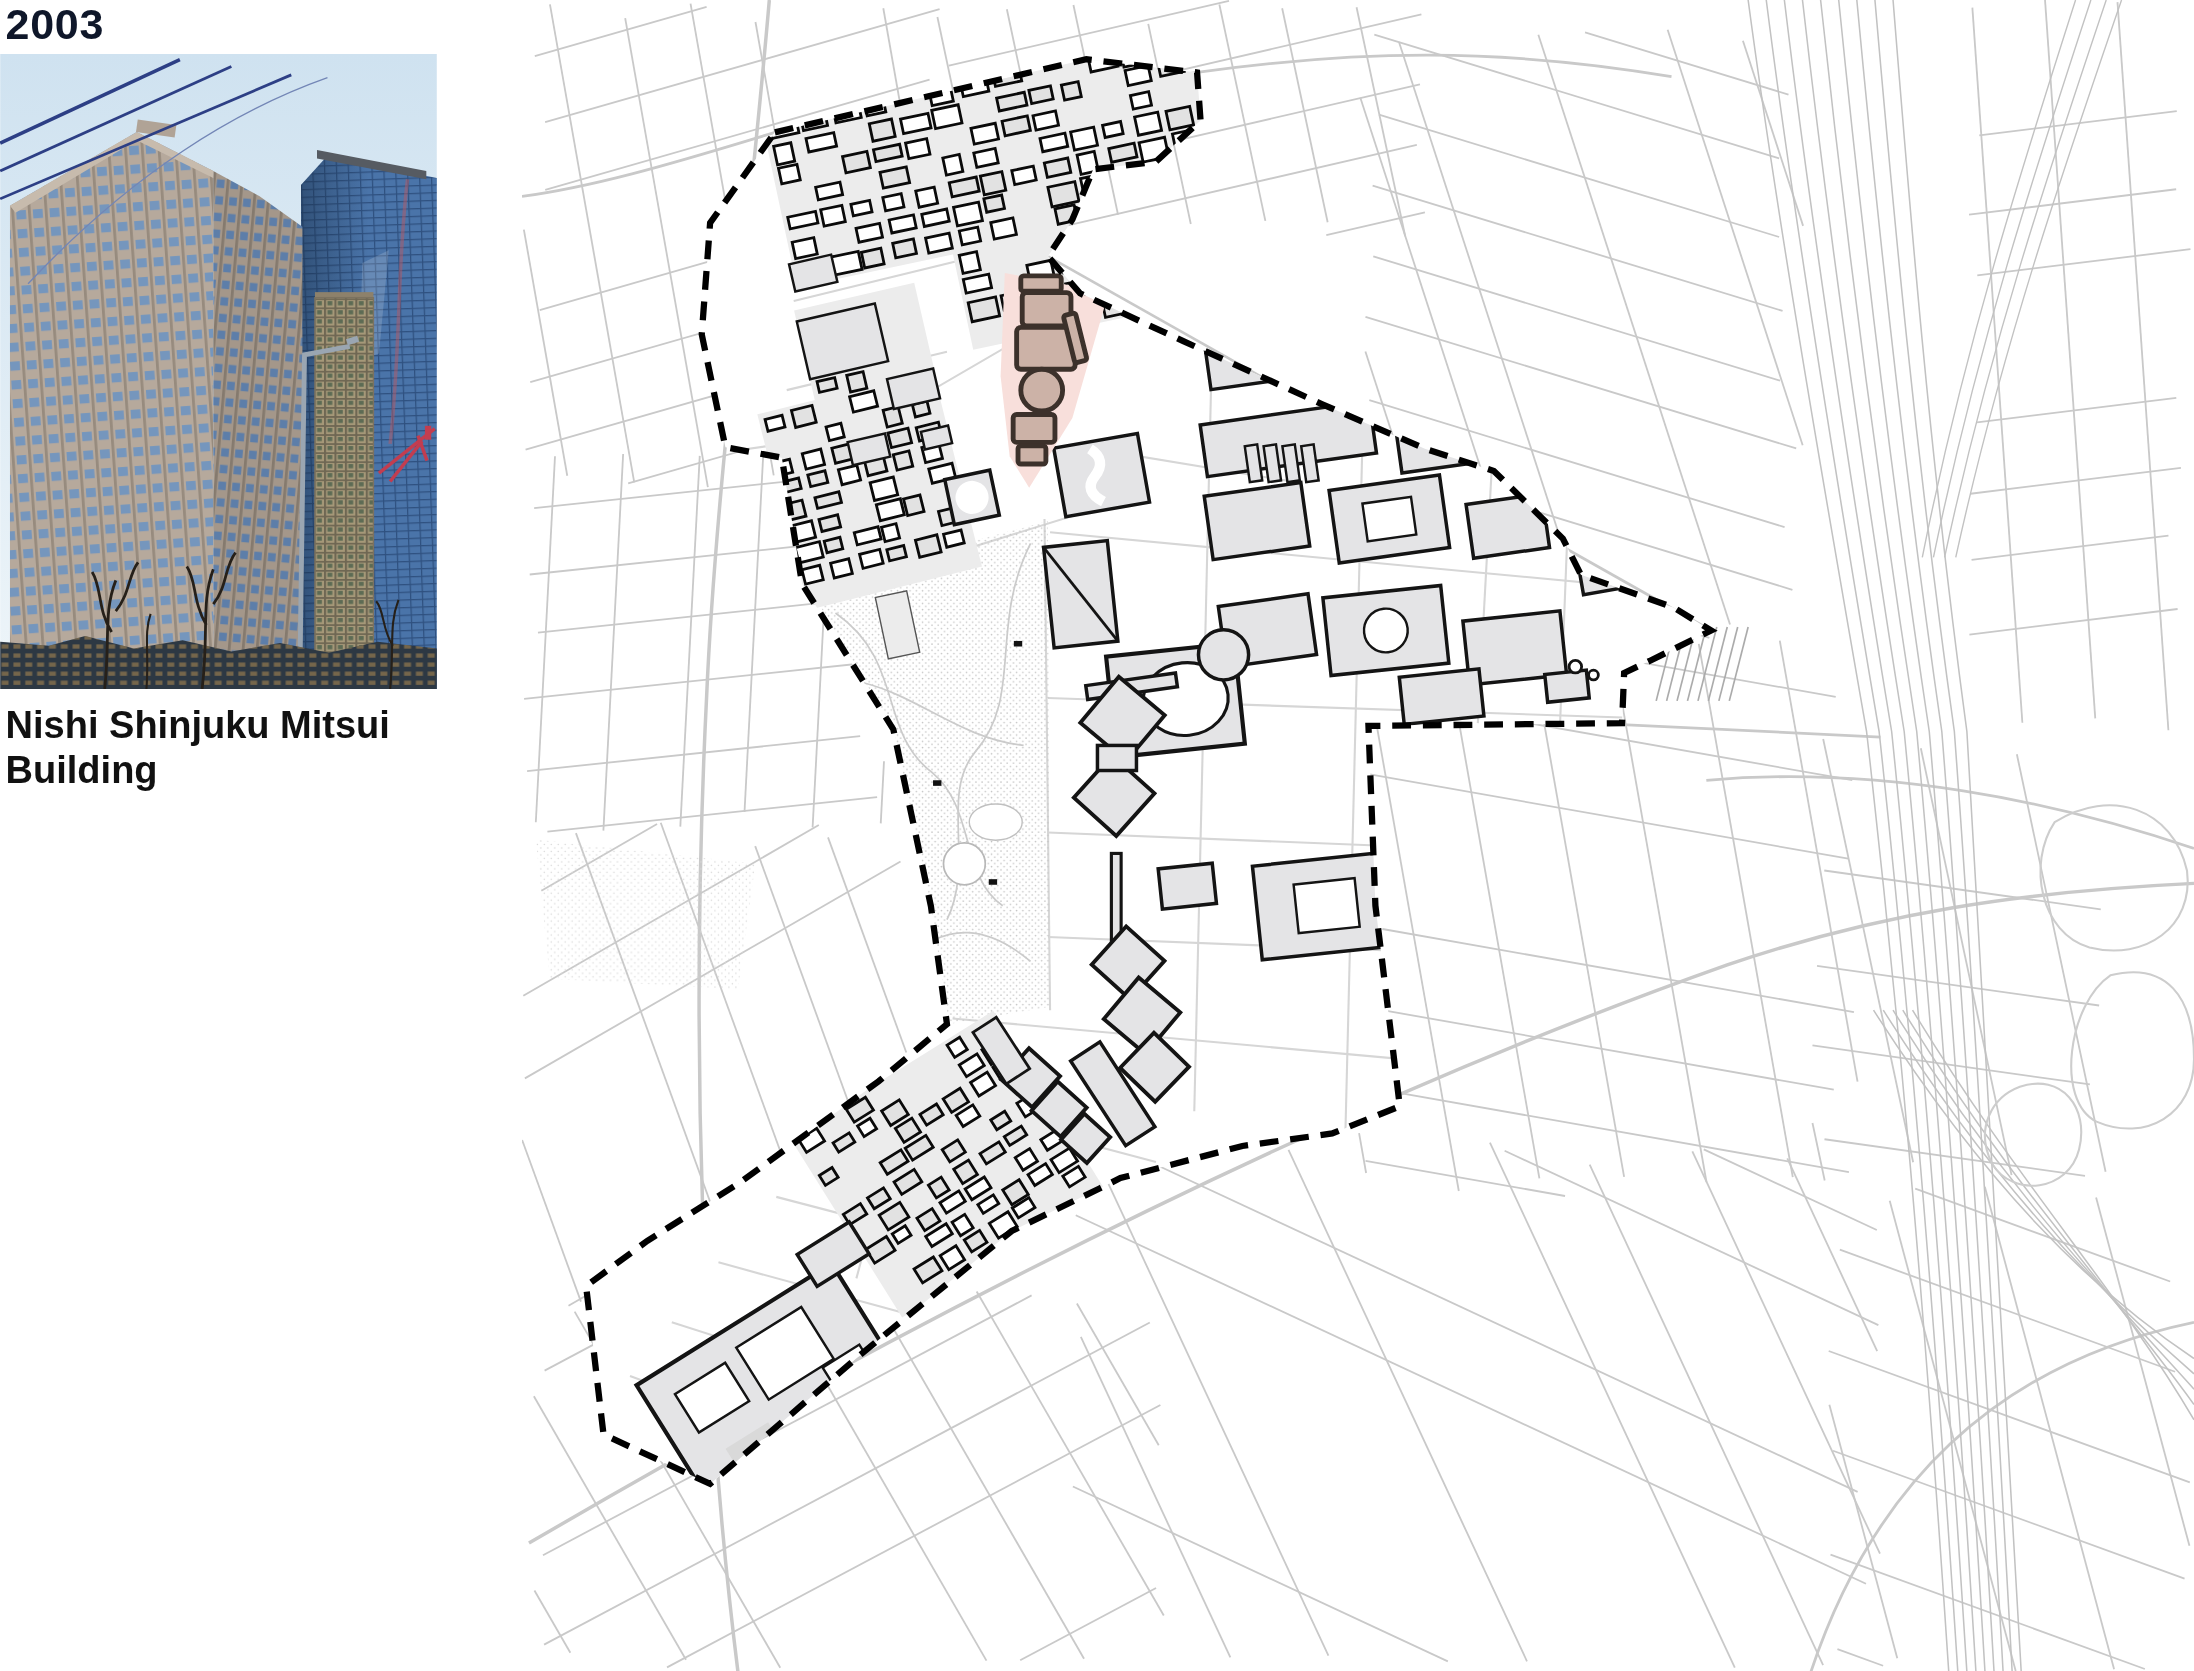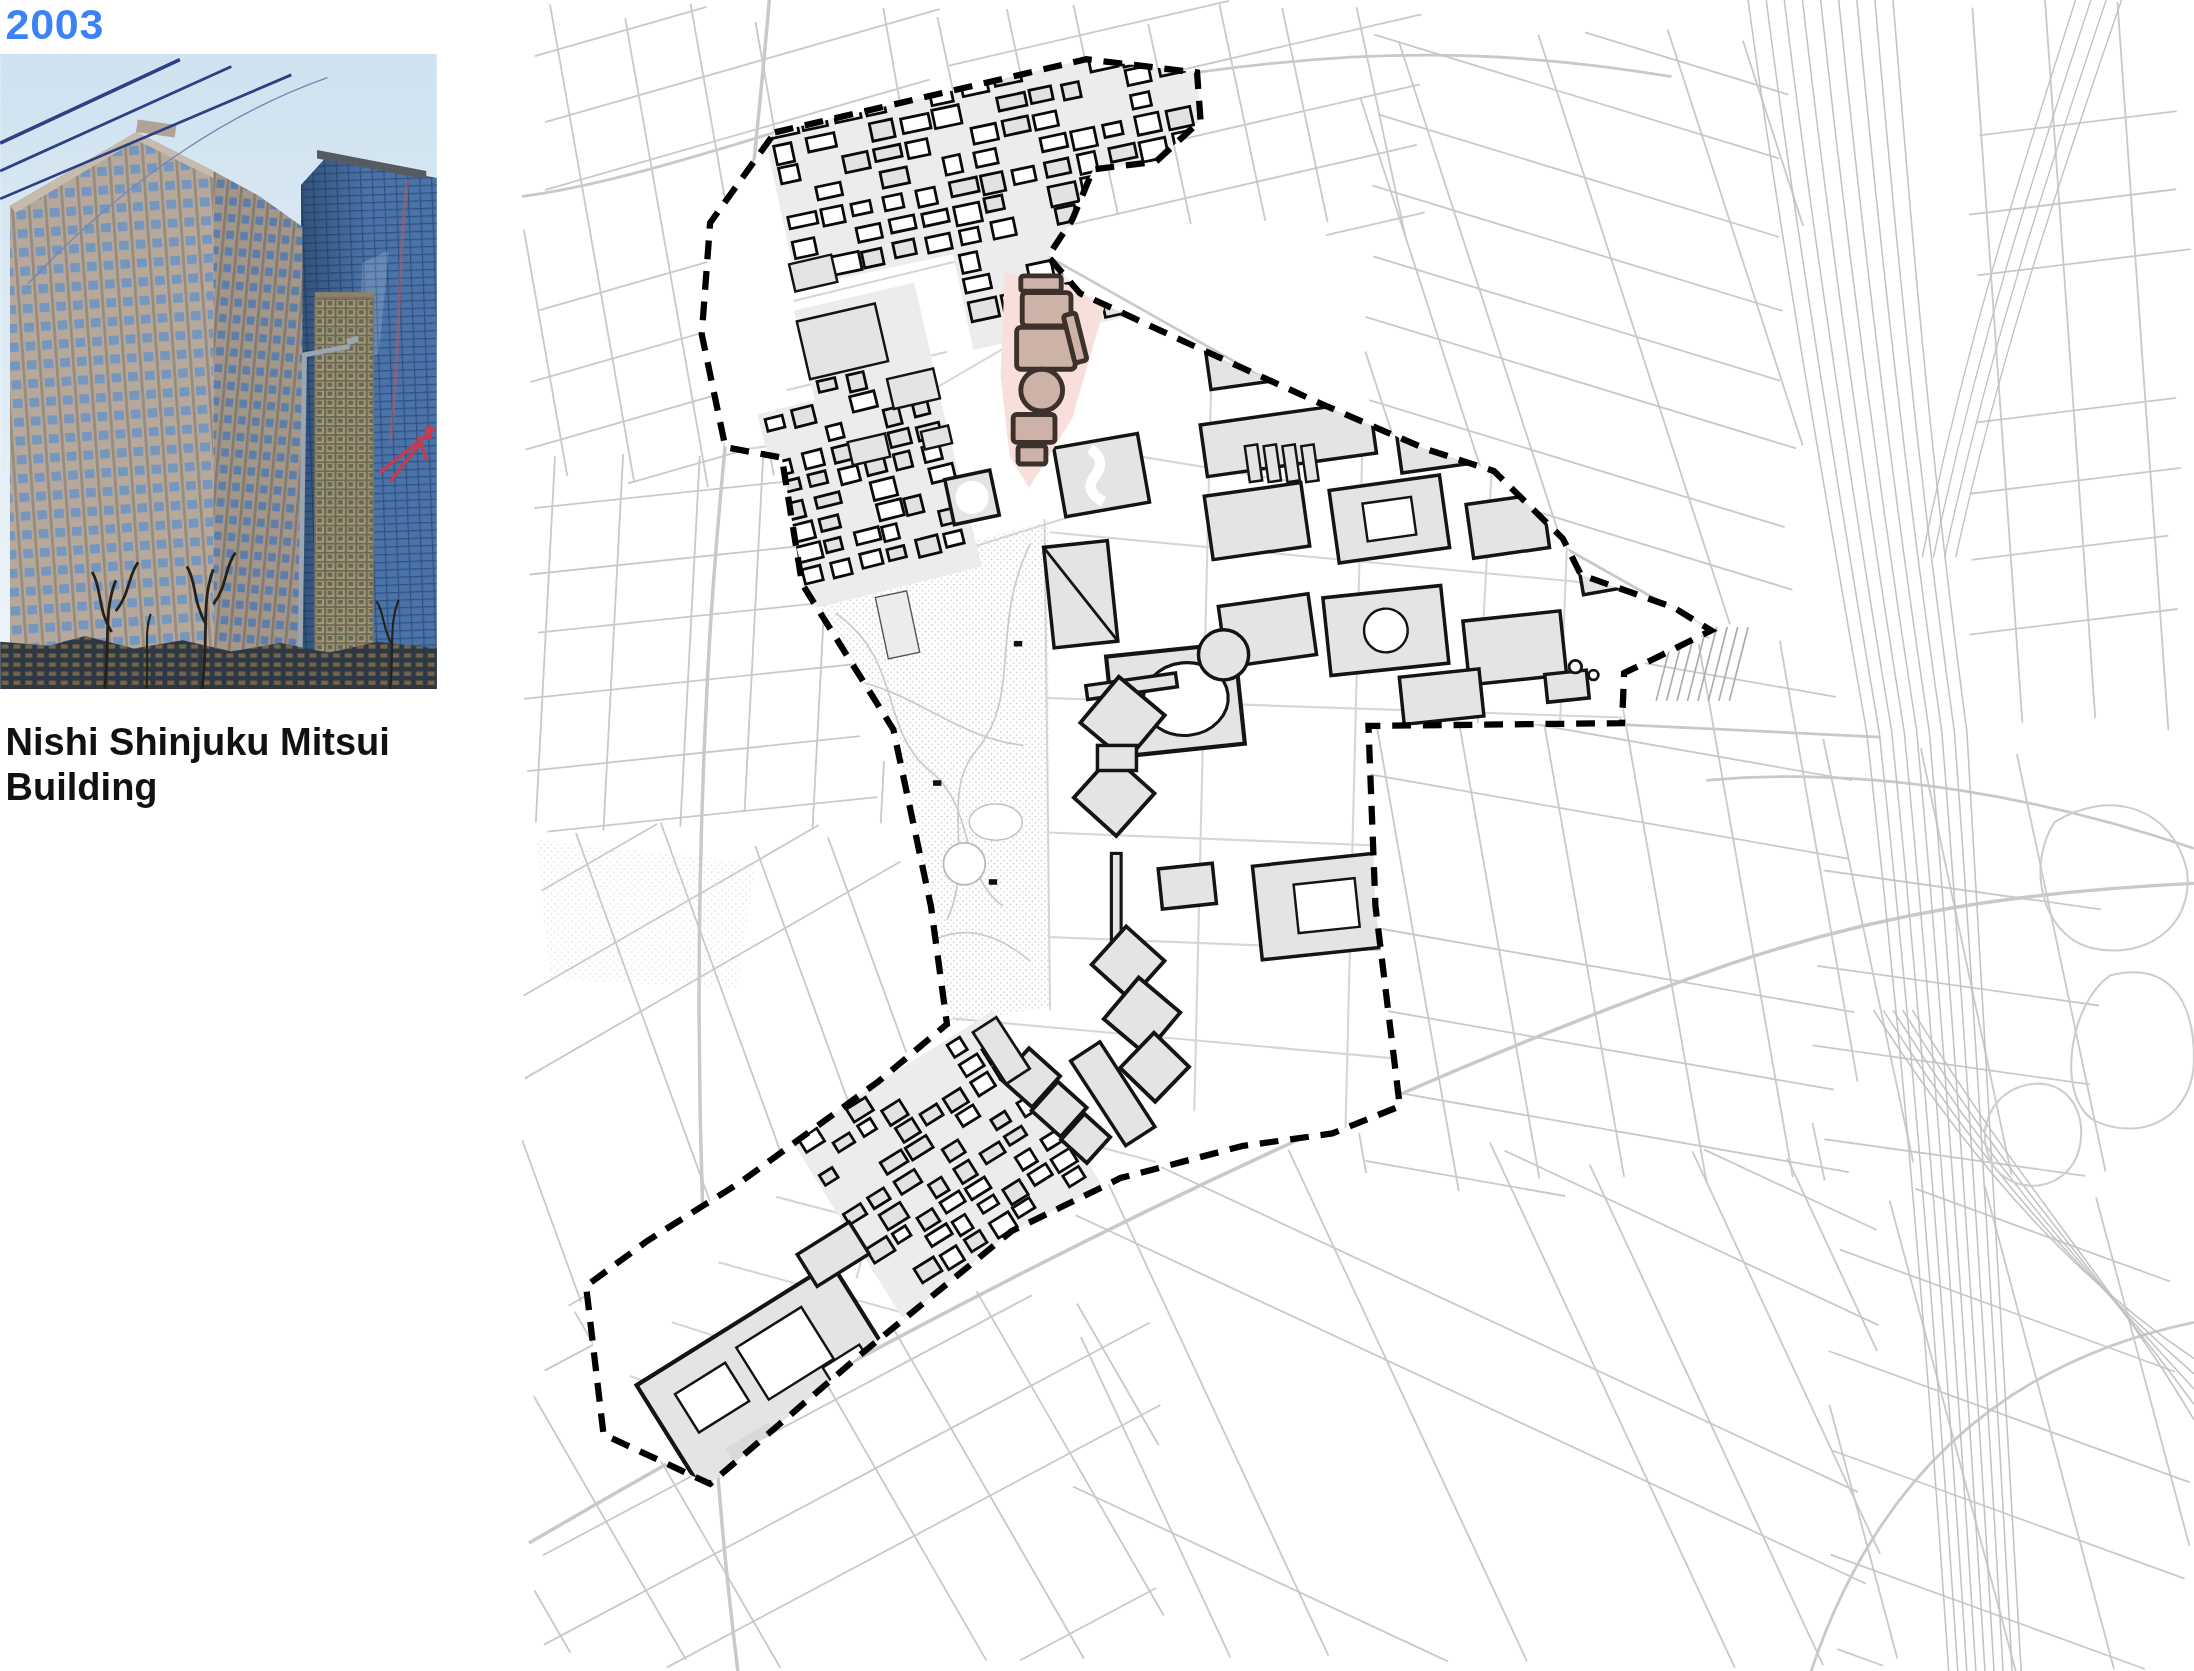--- a/index.html
+++ b/index.html
@@ -7,22 +7,22 @@
        font-family:"Liberation Sans", sans-serif;}
   :root{
     --c-street:#c9c9c9; --c-street2:#d6d6d6; --c-rail:#c2c2c2; --c-bfill:#e4e4e6;
     --c-bstroke:#141414; --c-tint:#ececec; --c-dot:#c3c3c3; --c-pink:#f8dfdb;
     --c-rose:#ccb2a7; --c-roseline:#3c312b; --c-bound:#000000;
     --ph-sky1:#cfe2f0; --ph-sky2:#eef5f9; --ph-a:#b6a99c; --ph-aline:#978b7e;
     --ph-win:#7596bd; --ph-b:#a4978a; --ph-bline:#857a6e; --ph-bwin:#5d7ea9;
     --ph-blue:#4a74a9; --ph-bluegrid:#2f5180; --ph-tan:#a59878; --ph-tanline:#6f6753;
     --ph-dark:#2d3843; --ph-crane:#c23d50; --ph-wire:#2d3f85;
   }
-  .year{position:absolute;left:5.6px;top:0px;font-size:43px;font-weight:700;color:#3b82f6;letter-spacing:0.7px;}
-  .caption{position:absolute;left:5.6px;top:720px;width:418px;font-size:38px;font-weight:700;
+  .year{position:absolute;left:5.6px;top:0px;font-size:43px;font-weight:700;color:#0f172a;letter-spacing:0.7px;}
+  .caption{position:absolute;left:5.6px;top:703px;width:418px;font-size:38px;font-weight:700;
            color:#111;line-height:1.18;}
   .photo{position:absolute;left:0px;top:54px;width:437px;height:635px;}
   .map{position:absolute;left:522px;top:0px;width:1672px;height:1672px;}
 </style>
 </head>
 <body>
 
 <div class="year">2003</div>
 
 <svg class="photo" viewBox="0 0 627 912" aria-hidden="true">

